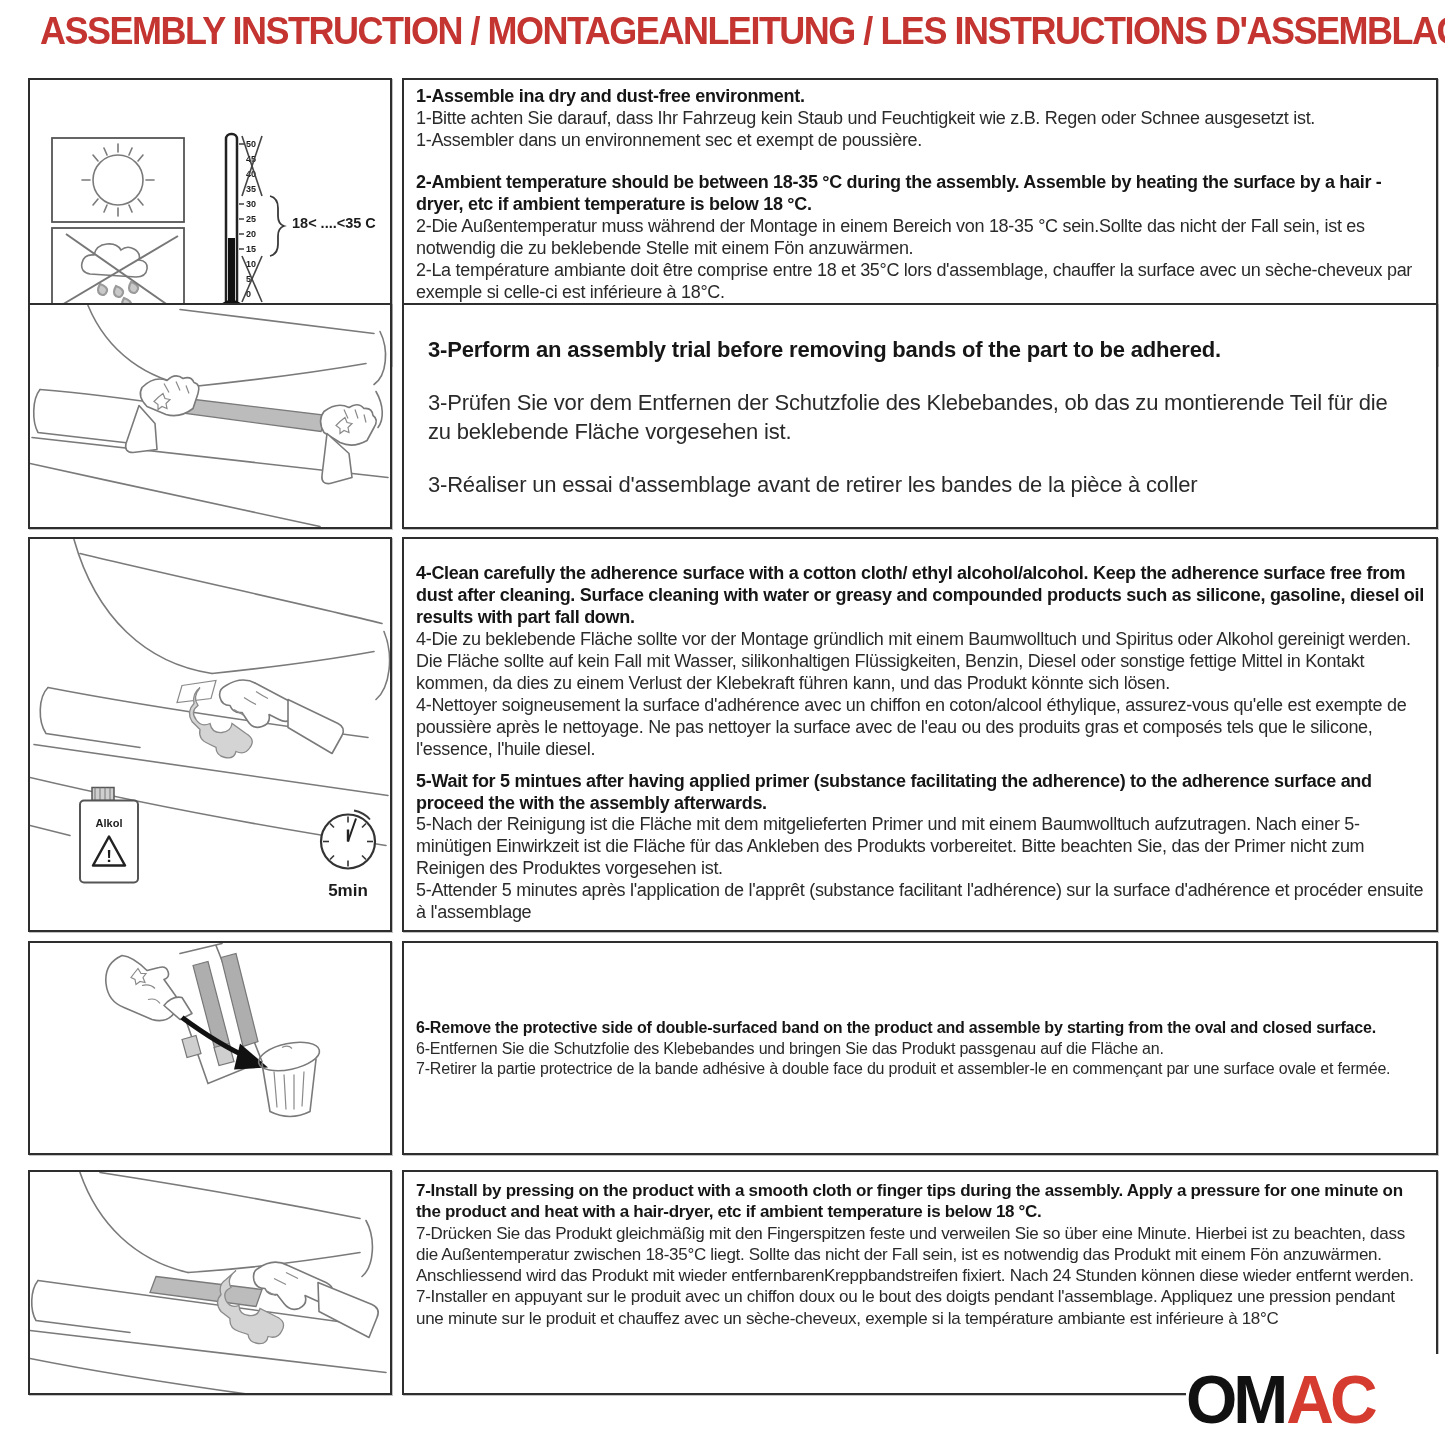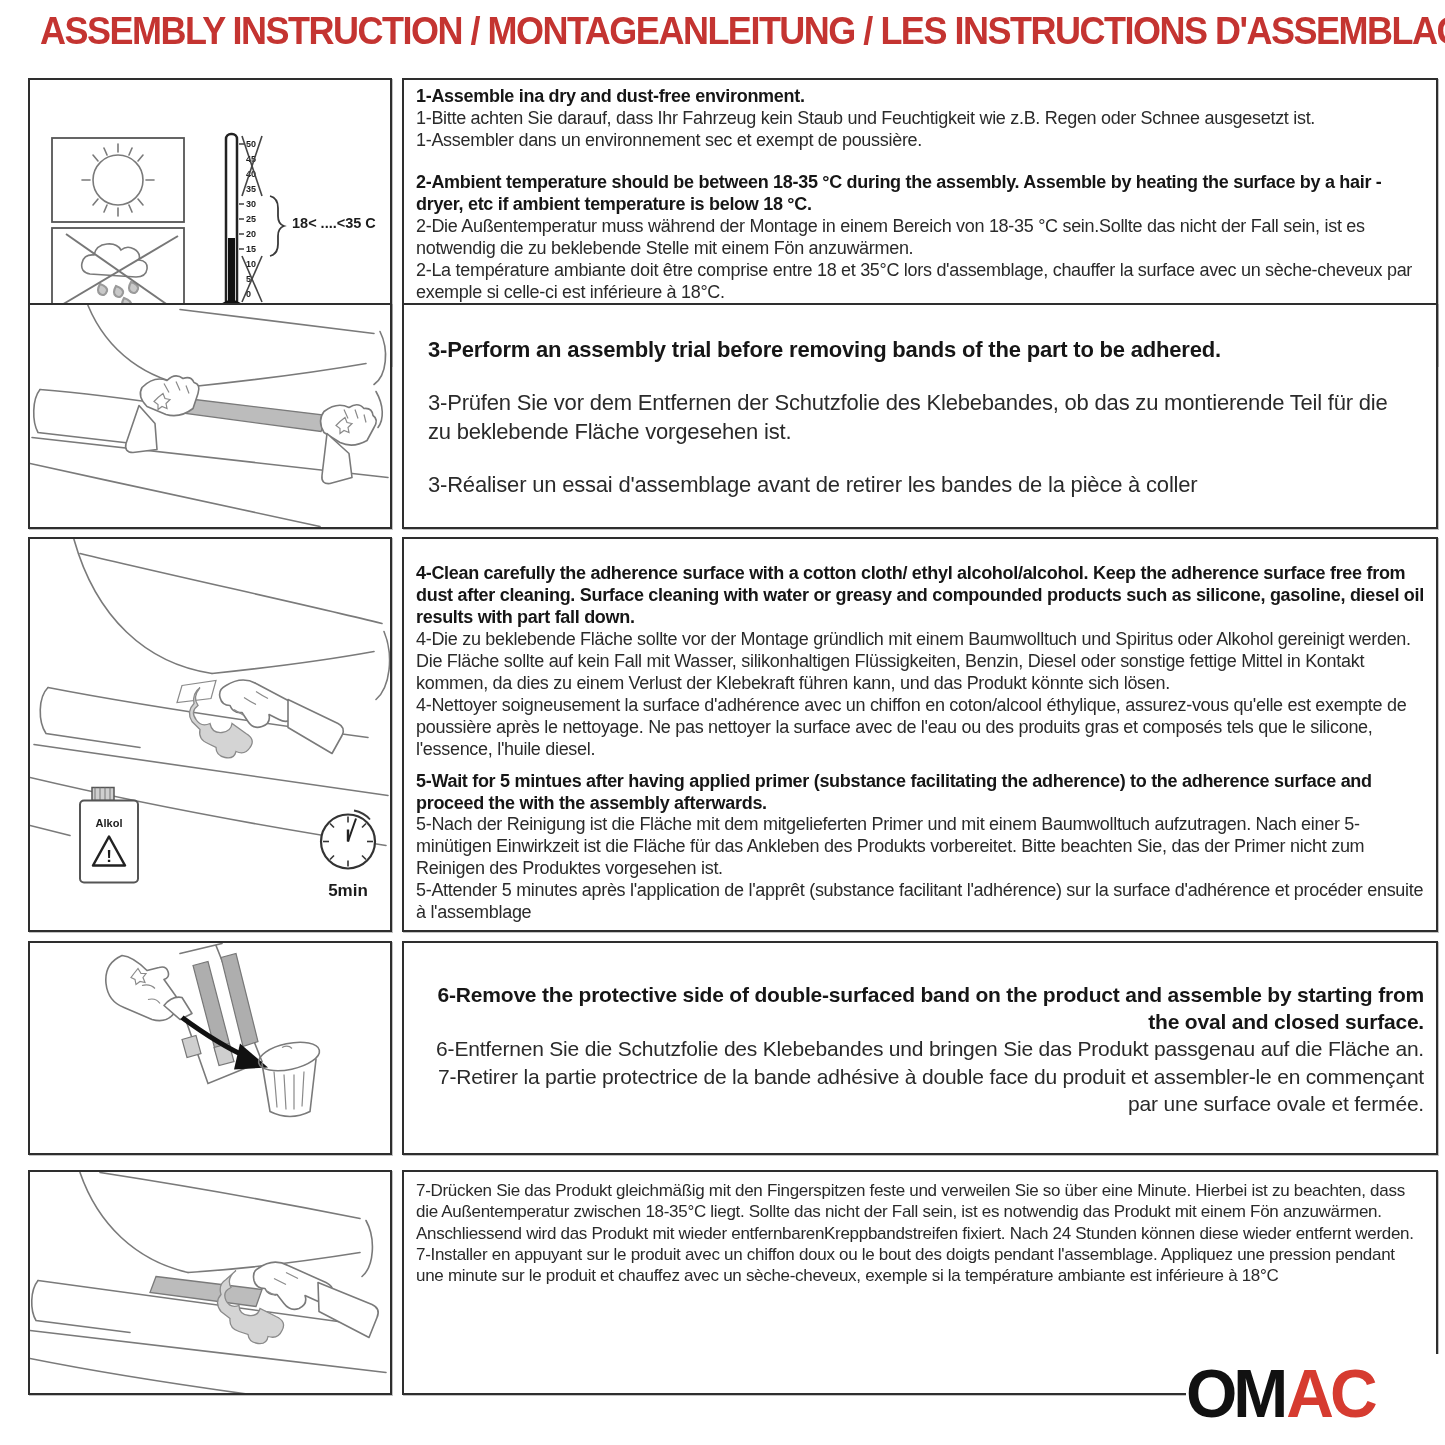--- a/index.html
+++ b/index.html
@@ -15,34 +15,34 @@
   .r1{top:78px;height:288px;}
   .r2{top:303px;height:226px;}
   .r3{top:537px;height:395px;}
   .r4{top:941px;height:214px;}
   .r5{top:1170px;height:225px;}
   .txt{padding:6px 12px 4px 12px;}
   .vcenter{display:flex;flex-direction:column;justify-content:center;height:100%;box-sizing:border-box;}
   .t18 p{margin:0;font-size:18px;line-height:1.22;letter-spacing:-0.3px;color:#2a2a2a;}
   .t17 p{margin:0;font-size:17px;line-height:1.25;letter-spacing:-0.3px;color:#2a2a2a;}
   .t22 p{margin:12px;font-size:22px;line-height:1.32;letter-spacing:-0.2px;color:#2a2a2a;}
-  .t21 p{margin:0;font-size:21px;line-height:1.3;letter-spacing:-0.2px;color:#2a2a2a;text-align:right;}
+  .t21 p{margin:0;font-size:16px;line-height:1.3;letter-spacing:-0.2px;color:#2a2a2a;}
   p.b{font-weight:bold;color:#161616;}
   .gap{height:20px;}
   .gap-s{height:10px;}
   svg{display:block;}
   .art{position:absolute;left:0;top:0;width:100%;height:100%;}
   .line{stroke:#7a7a7a;stroke-width:1.6;fill:none;stroke-linecap:round;}
   .thin{stroke:#8a8a8a;stroke-width:1.2;fill:none;}
   .dark{stroke:#3a3a3a;stroke-width:1.8;fill:none;}
   .fillg{fill:#bcbcbc;stroke:#7a7a7a;stroke-width:1.3;}
   .fillc{fill:#d4d4d4;stroke:#8a8a8a;stroke-width:1.3;}
   .hand{fill:#fff;stroke:#7a7a7a;stroke-width:1.6;stroke-linejoin:round;}
   .logo{position:absolute;left:1186px;top:1354px;width:258px;height:78px;background:#fff;
-        display:flex;align-items:center;z-index:6;}
+        display:flex;align-items:flex-end;z-index:6;}
   .logo span{font-size:66px;font-weight:800;letter-spacing:-4px;line-height:1;
              transform:scaleY(1.05);transform-origin:center;}
   .logo .lb{color:#111;}
   .logo .lr{color:#d63b30;margin-left:2px;}
   .smalltext{font-family:"Liberation Sans",sans-serif;fill:#1c1c1c;}
 </style>
 </head>
 <body>
 
 <div class="sheet">
@@ -294,20 +294,21 @@
         <path class="fillc" d="M206,98 q-10,8 -5,17 q-9,4 -5,13 q4,8 13,5 q0,9 10,10 q9,1 11,-7 l16,8 q11,5 6,14 q-4,9 -14,6 q-1,8 -10,7 q-9,-1 -10,-9 l-9,-3 q-10,-3 -9,-13 l-9,-7 q-7,-9 0,-17 q-3,-10 5,-15 z"></path>
         <path class="hand" d="M228,96 q15,-11 30,-3 l38,17 q10,5 5,14 q-5,9 -15,4 l-11,-5 q3,9 -6,13 q-9,3 -15,-5 l-7,-9 q-9,1 -12,-6 q-9,0 -11,-8 q-2,-9 4,-12 z"></path>
         <path class="thin" d="M244,106 q6,3 12,6 M256,100 q6,3 12,6 M236,118 q5,3 10,5"></path>
         <path class="hand" d="M288,110 l54,22 q9,4 5,13 l-8,20 l-50,-26 z"></path>
       </g>
     </svg>
   </div>
 
   <div class="box rbox r5">
     <div class="txt t17" style="padding-top:8px;">
+      <p class="b">7-Install by pressing on the product with a smooth cloth or finger tips during the assembly. Apply a pressure for one minute on the product and heat with a hair-dryer, etc if ambient temperature is below 18 °C.</p>
       <p>7-Drücken Sie das Produkt gleichmäßig mit den Fingerspitzen feste und verweilen Sie so über eine Minute. Hierbei ist zu beachten, dass die Außentemperatur zwischen 18-35°C liegt. Sollte das nicht der Fall sein, ist es notwendig das Produkt mit einem Fön anzuwärmen. Anschliessend wird das Produkt mit wieder entfernbarenKreppbandstreifen fixiert. Nach 24 Stunden können diese wieder entfernt werden.</p>
       <p>7-Installer en appuyant sur le produit avec un chiffon doux ou le bout des doigts pendant l'assemblage. Appliquez une pression pendant une minute sur le produit et chauffez avec un sèche-cheveux, exemple si la température ambiante est inférieure à 18°C</p>
     </div>
   </div>
 
   <div class="logo">
     <span class="lb">OM</span>
       <span class="lr">AC</span>
   </div>
 

